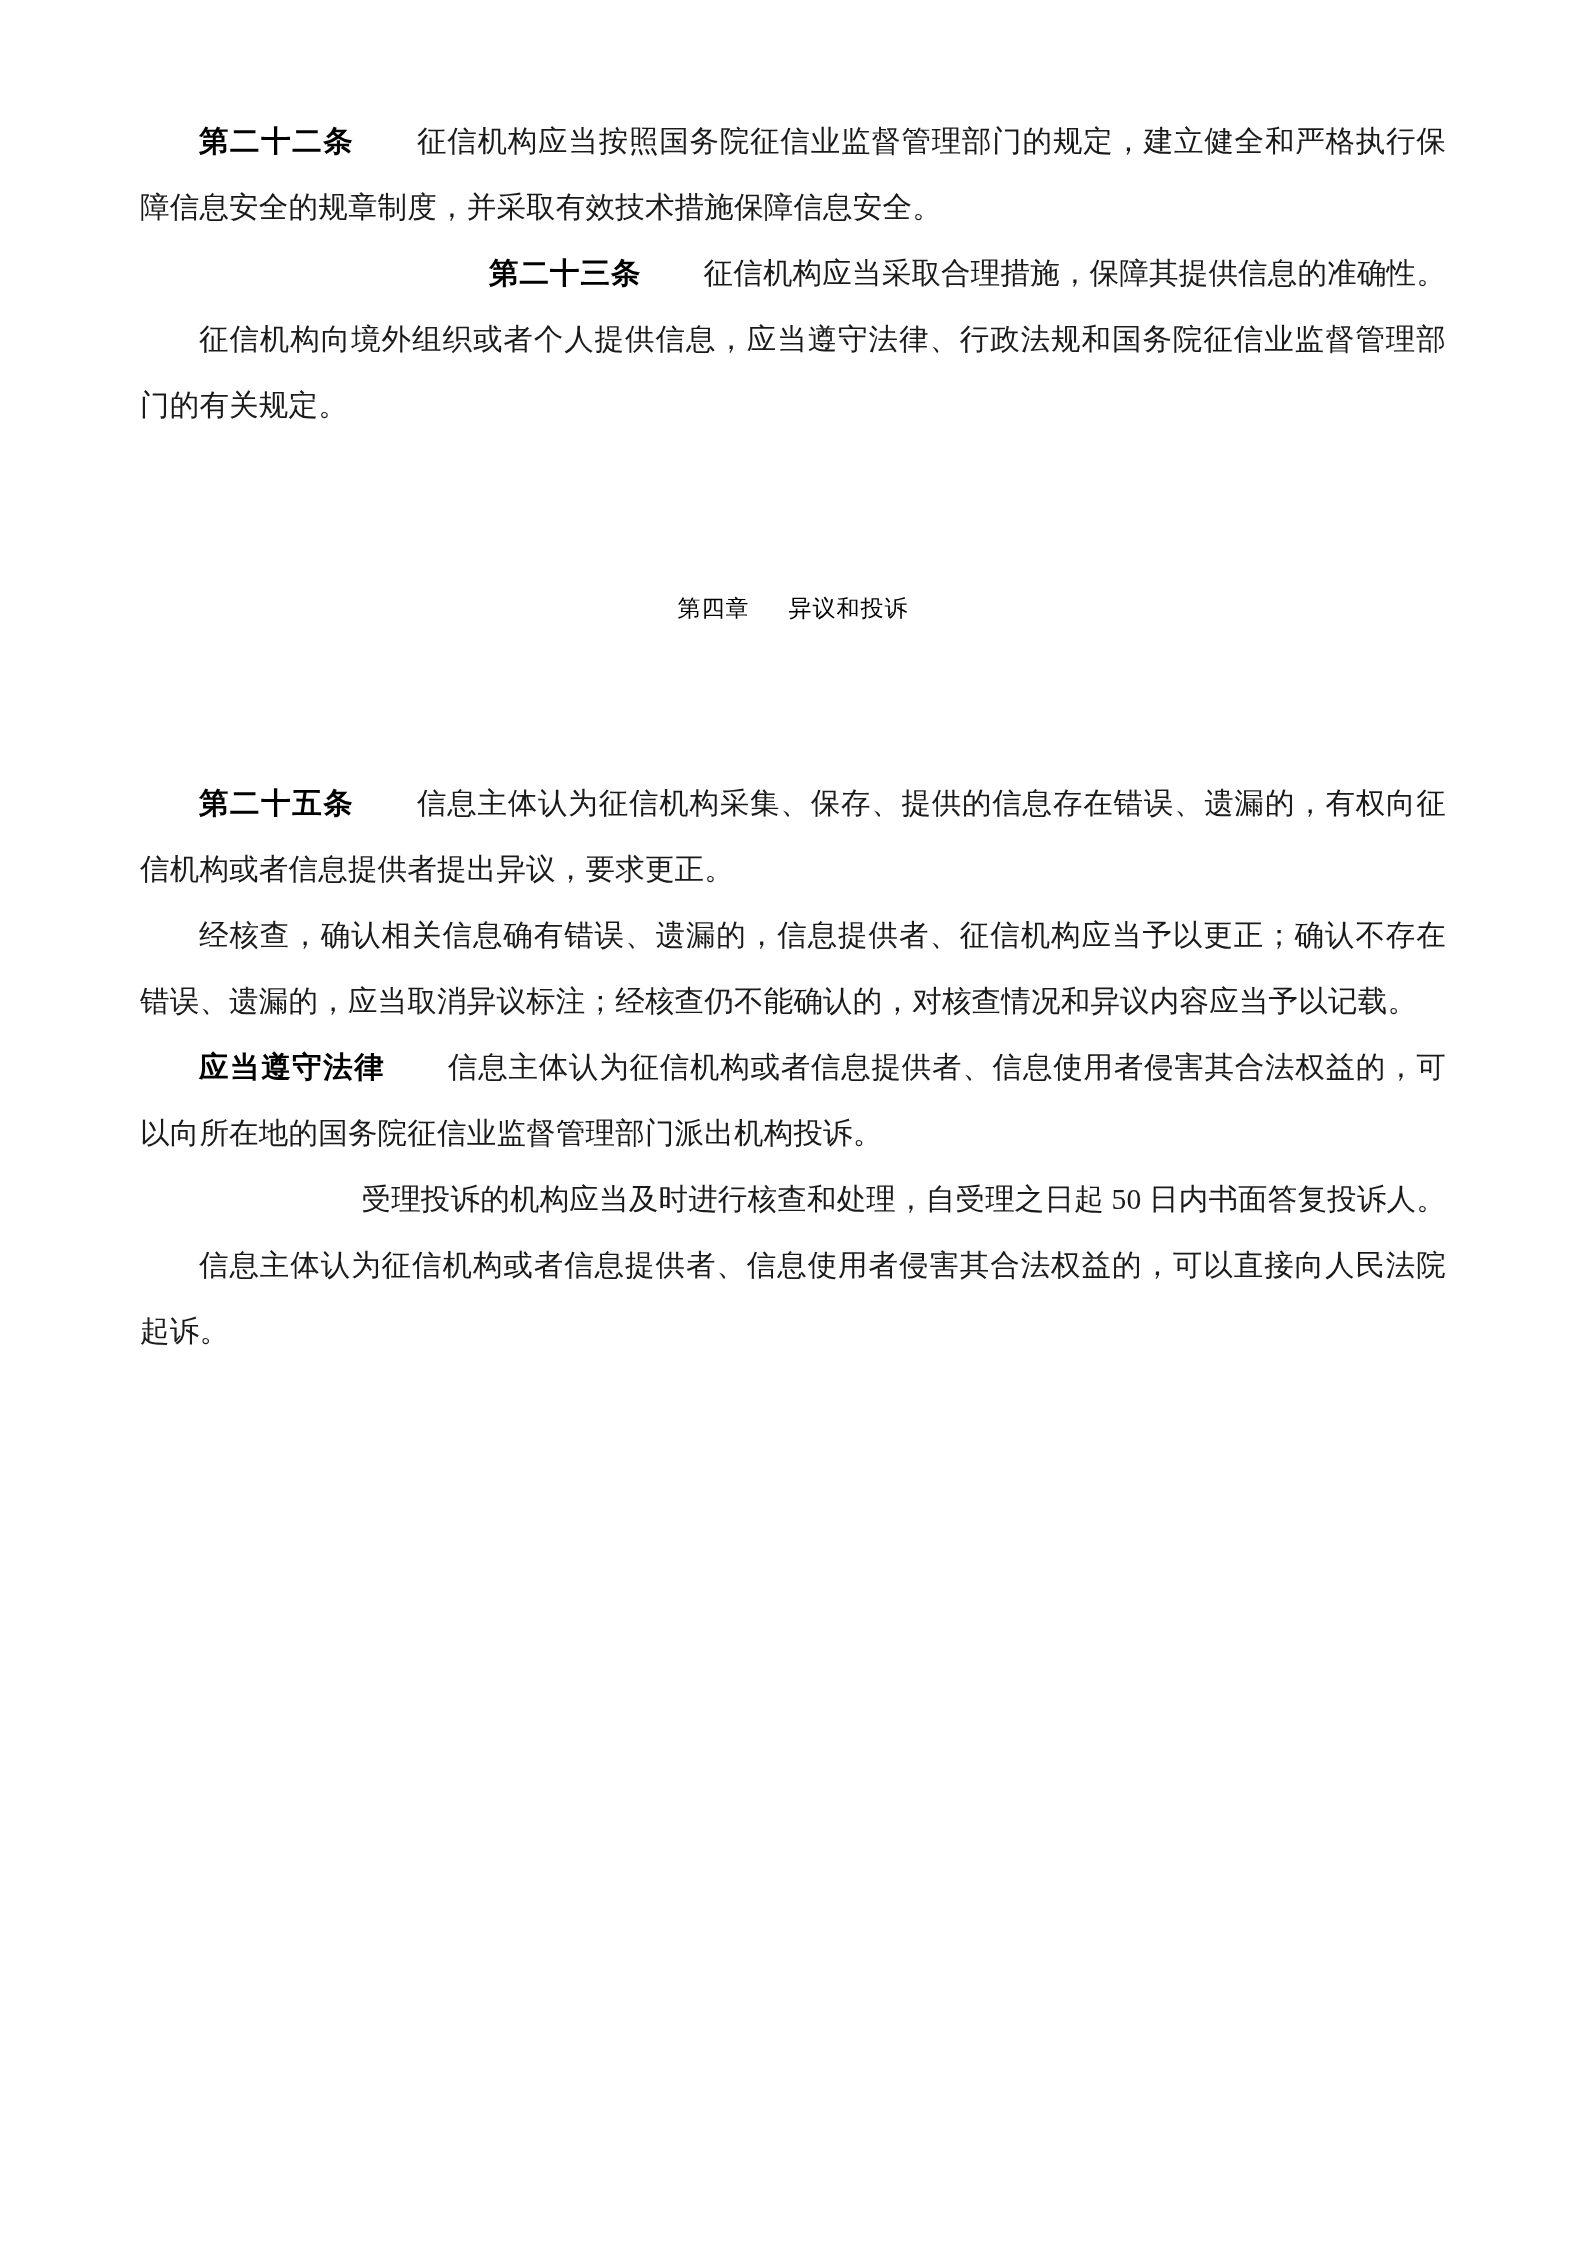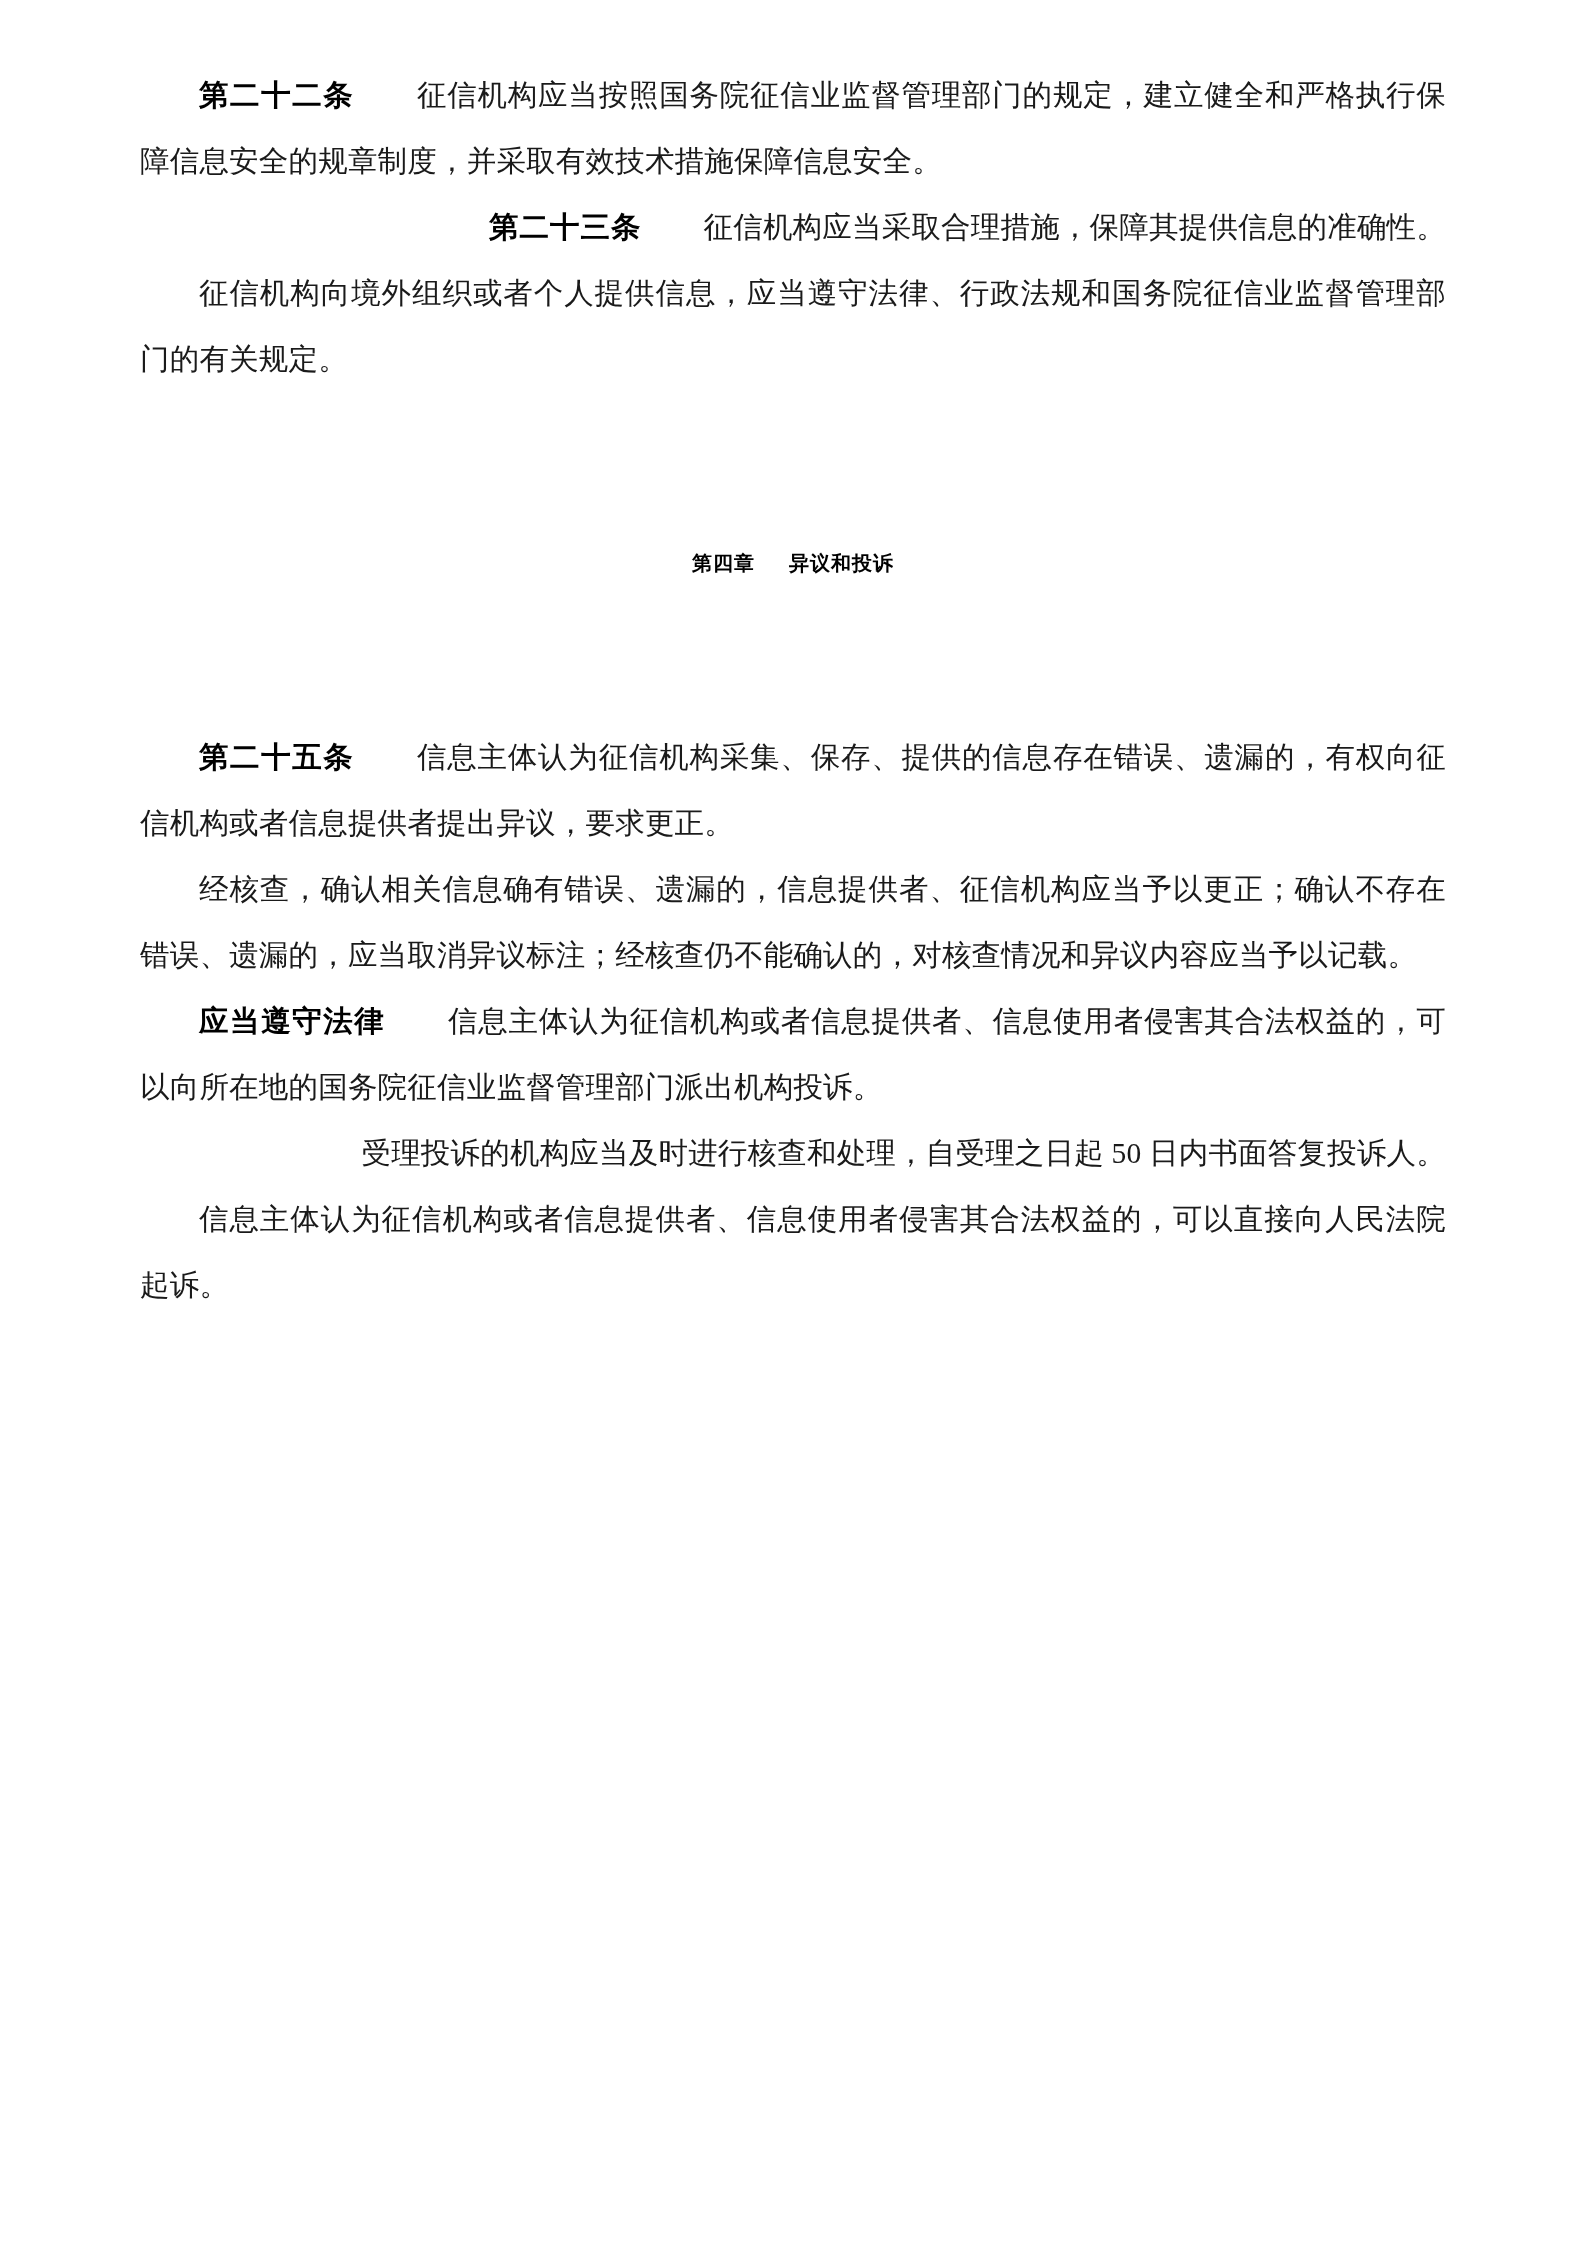--- a/index.html
+++ b/index.html
@@ -6,21 +6,21 @@
     margin: 0;
     padding: 0;
     background: #ffffff;
   }
   .page {
     position: relative;
     width: 1586px;
     height: 2244px;
     background: #ffffff;
     box-sizing: border-box;
-    padding: 62px 140px 0 140px;
+    padding: 108px 140px 0 140px;
     font-family: "Liberation Serif", "DejaVu Serif", serif;
     color: #000000;
     overflow: hidden;
   }
   .body-col {
     width: 1306px;
   }
   
   p.para {
     margin: 0 0 0 0;
@@ -41,23 +41,23 @@
     font-weight: bold;
     color: #000000;
     letter-spacing: 1px;
   }
   .art-gap {
     display: inline-block;
     width: 2.1em;
   }
   h2.chapter {
     margin: 0;
-    font-size: 20px;
+    font-size: 23px;
     line-height: 66px;
-    font-weight: bold;
+    font-weight: normal;
     text-align: center;
     letter-spacing: 1px;
     color: #000000;
   }
   .chapter-gap {
     display: inline-block;
     width: 1.7em;
   }
   .spacer-chapter-before { height: 138px; }
   .spacer-chapter-after  { height: 128px; }

